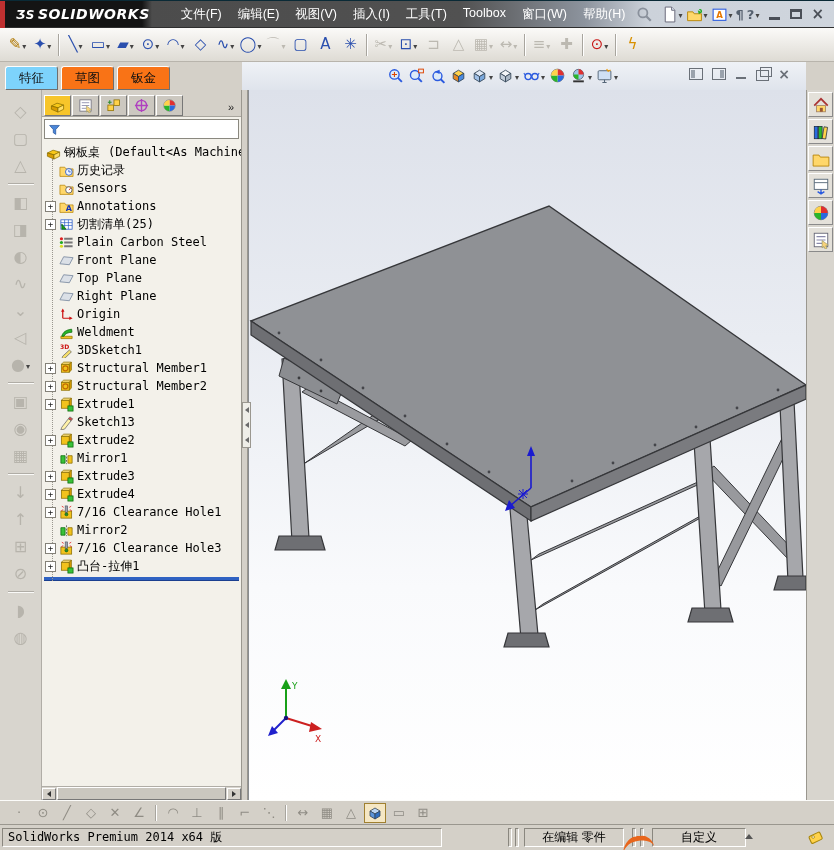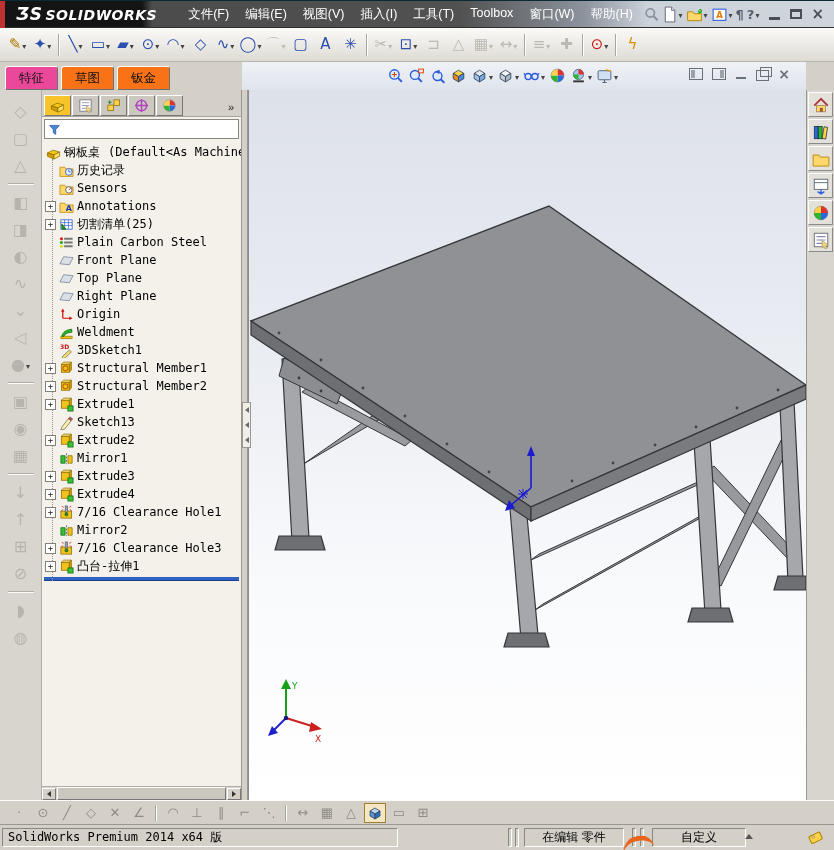--- a/index.html
+++ b/index.html
@@ -4,21 +4,21 @@
 <style>
   html,body{margin:0;padding:0;width:834px;height:850px;overflow:hidden;
     font-family:"Liberation Sans",sans-serif;font-size:12px;background:#d4d0c8;position:relative;}
   .ic svg{width:100%;height:100%;display:block}
   
   .titlebar{position:absolute;left:0;top:0;width:834px;height:28px;box-sizing:border-box;
     background:linear-gradient(90deg,#141414 0,#141414 142px,#4c4c4c 152px,#515151 460px,#8d949e 585px,#ccd2da 648px,#cfd5dd 100%);
     border-top:1px solid #0a2a36;border-bottom:1px solid #2e2e2e;display:flex;align-items:center;}
   .redstripe{position:absolute;left:0;top:0;width:5px;height:28px;background:#bf3030;}
   .logo{margin-left:16px;color:#fff;font-style:italic;font-weight:bold;font-size:14px;letter-spacing:.5px;font-family:"DejaVu Sans",sans-serif;white-space:nowrap;}
-  .logo .p{font-size:17px;margin-right:3px;}
+  .logo .p{font-size:12px;margin-right:3px;}
   .menus{display:flex;margin-left:23px;}
   .menu-item{color:#fff;font-size:12.5px;padding:5px 8px;cursor:default;white-space:nowrap;}
   .search-btn{width:18px;height:18px;margin-left:2px;}
   .quick{display:flex;align-items:center;margin-left:auto;gap:1px;}
   .qbtn{height:22px;display:flex;align-items:center;justify-content:center;padding:0 1px;}
   .qbtn .ic{width:17px;height:17px;}
   .qbtn .g{font-size:13px;color:#55606e;font-weight:bold;font-family:"DejaVu Sans",sans-serif;}
   .dd{margin-left:1px;}
   .dd::after{content:"▾";font-size:8px;color:#444;}
   .dis .dd::after{color:#bcb9b1;}
@@ -33,21 +33,21 @@
     background:linear-gradient(#fbfaf8,#dedbd4);border-bottom:1px solid #b8b4ac;display:flex;align-items:center;padding-left:5px;}
   .tbtn{height:27px;min-width:23px;display:flex;align-items:center;justify-content:center;padding:0 1px;}
   .tbtn .g{font-family:"DejaVu Sans",sans-serif;font-size:15px;color:#2a4fae;line-height:1;}
   .tbtn.dis .g{color:#bcb9b1 !important;}
   .tsep{width:1px;height:22px;background:#a8a59e;border-right:1px solid #fff;margin:0 3px;}
   
   .tabstrip{position:absolute;top:62px;left:0;width:834px;height:28px;background:#d4d0c8;}
   .lightpart{position:absolute;left:242px;top:0;width:564px;height:28px;background:linear-gradient(#eff2f6,#dfe4ec);border-bottom:1px solid #b9bec7;}
   .ctabs{position:absolute;left:5px;top:4px;display:flex;gap:3px;height:24px;}
   .ctab{padding:3px 13px 0;font-size:12.5px;color:#111;background:#f97316;border:1px solid;border-color:#fdfdfd #6f6f6f #6f6f6f #fdfdfd;border-radius:3px 3px 0 0;white-space:nowrap;}
-  .ctab.act{background:#ec4899;}
+  .ctab.act{background:#7dd3fc;}
   .headsup{position:absolute;left:386px;top:2px;display:flex;gap:2px;align-items:center;}
   .hbtn{height:23px;display:flex;align-items:center;justify-content:center;padding:0 1px;}
   .hbtn .ic{width:17px;height:17px;}
   .docbtns{position:absolute;right:44px;top:5px;display:flex;gap:9px;align-items:center;}
   .dwb{position:relative;display:block;}
   .dpane{width:14px;height:12px;border:1px solid #6a7078;box-sizing:border-box;}
   .dpane i{position:absolute;top:1px;bottom:1px;width:4px;background:#9aa2ac;}
   .dpl i{left:1px;} .dpr i{right:1px;}
   .dmin{width:12px;height:10px;} .dmin::after{content:"";position:absolute;left:1px;right:1px;bottom:0;height:2px;background:#6a7078;}
   .dres{width:11px;height:9px;border:1px solid #6a7078;margin-top:3px;}
@@ -99,21 +99,21 @@
   
   .toolbar2{position:absolute;left:0;top:800px;width:834px;height:24px;box-sizing:border-box;background:#d4d0c8;border-top:1px solid #fcfcfa;display:flex;align-items:center;padding-left:8px;gap:2px;}
   .b2{width:22px;height:20px;display:flex;align-items:center;justify-content:center;box-sizing:border-box;}
   .b2 .g{font-size:13px;color:#8f8c84;font-family:"DejaVu Sans",sans-serif;}
   .b2 .ic{width:16px;height:16px;}
   .b2.act{background:#f5e7c4;border:1px solid #a08030;}
   .toolbar2 .tsep{height:16px;}
   
   .statusbar{position:absolute;left:0;top:824px;width:834px;height:26px;box-sizing:border-box;background:#d4d0c8;border-top:1px solid #9a978f;font-size:12px;}
   .sbpanel{position:absolute;top:3px;height:19px;border:1px solid;border-color:#8a877f #fff #fff #8a877f;box-sizing:border-box;display:flex;align-items:center;background:#d4d0c8;}
-  .sb-left{left:2px;width:396px;padding-left:5px;font-family:"DejaVu Sans Mono",monospace;}
+  .sb-left{left:2px;width:440px;padding-left:5px;font-family:"DejaVu Sans Mono",monospace;}
   .sb-sep{position:absolute;top:3px;width:4px;height:19px;border:1px solid;border-color:#8a877f #fff #fff #8a877f;box-sizing:border-box;}
   .sb-edit{left:524px;width:100px;justify-content:center;}
   .sb-custom{left:652px;width:94px;justify-content:center;}
   .sb-arrow{position:absolute;left:745px;top:9px;width:0;height:0;border-left:4px solid transparent;border-right:4px solid transparent;border-bottom:5px solid #555;}
   .sb-tag{position:absolute;left:806px;top:3px;width:19px;height:19px;}
   .artifact{position:absolute;left:622px;top:11px;width:32px;height:13px;border-top:5px solid #e8661c;border-radius:50% 40% 0 0 / 100% 80% 0 0;transform:rotate(-8deg);}
 </style>
 </head>
 <body>
 

